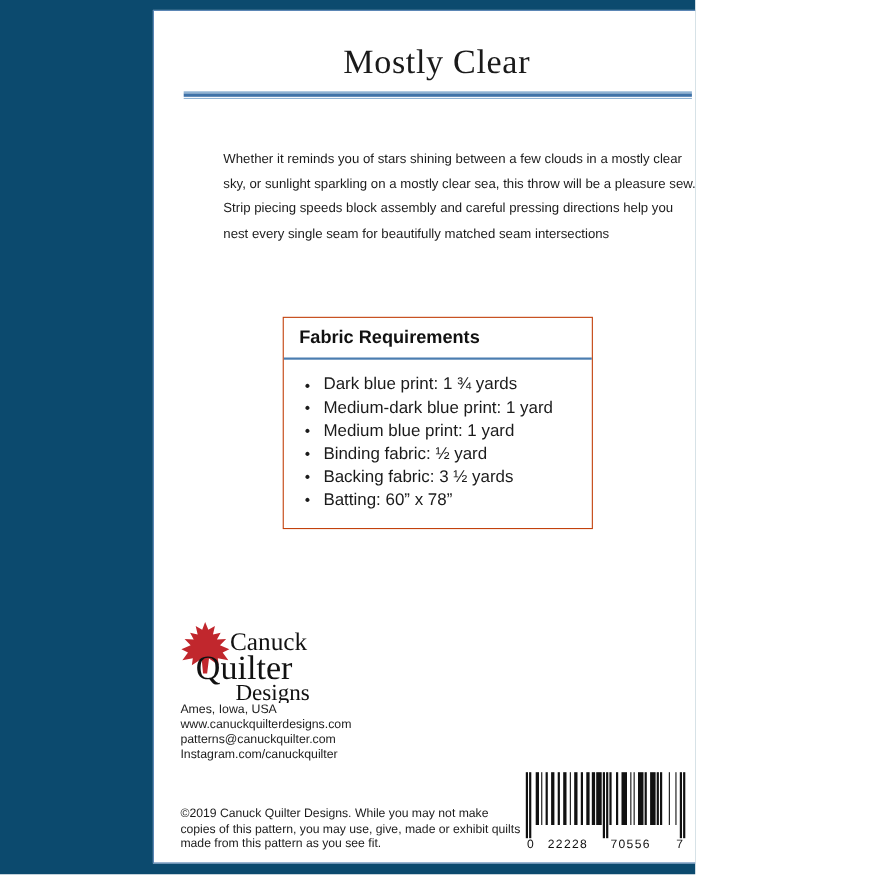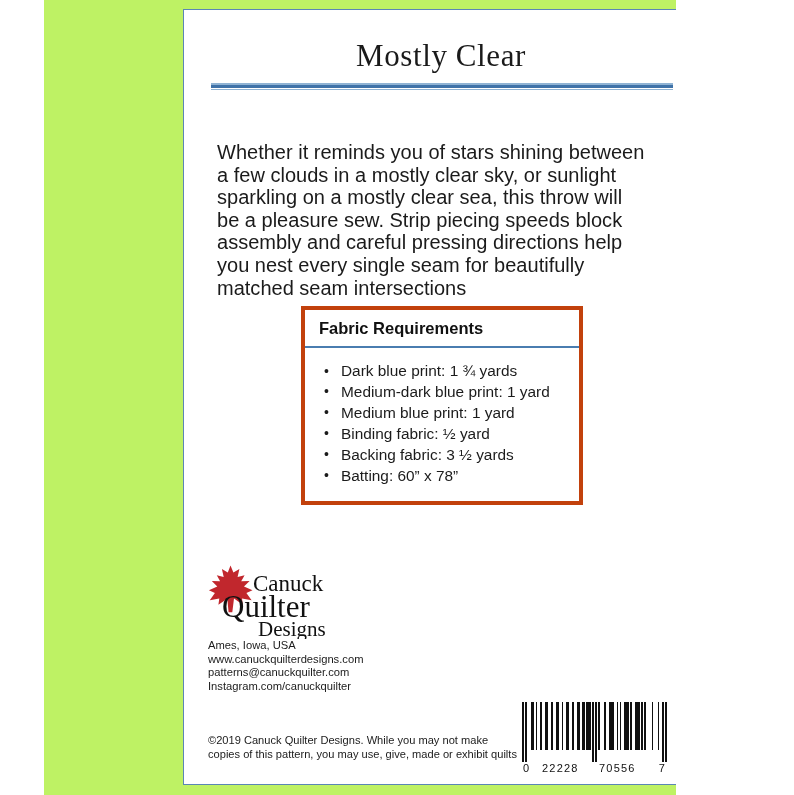--- a/index.html
+++ b/index.html
@@ -11,23 +11,22 @@
     width: 794px;
     height: 795px;
     font-family: "Liberation Sans", sans-serif;
     -webkit-font-smoothing: antialiased;
   }
 
   #page {
     position: relative;
     width: 632px;
     height: 795px;
-    background: #bef264;
+    background: #0c4a6e;
     overflow: hidden;
-    margin-left: 44px;
   }
 
   
   #sheet {
     position: absolute;
     left: 139px;
     top: 9px;
     width: 516px;
     height: 776px;
     border: 1.5px solid #5b86b5;
@@ -70,37 +69,37 @@
     left: 0;
     top: 2px;
     width: 100%;
     height: 3px;
     background: #3f72a8;
   }
 
   
   .intro {
     position: absolute;
-    left: 33px;
+    left: 63px;
     top: 111px;
     width: 432px;
-    font-size: 20px;
+    font-size: 12px;
     line-height: 22.6px;
     color: #1b1b1b;
     letter-spacing: 0.01px;
   }
 
   
   .fabric-box {
     position: absolute;
     left: 117px;
-    top: 296px;
+    top: 278px;
     width: 282px;
     box-sizing: border-box;
-    border: 4px solid #c2410c;
+    border: 1px solid #c2410c;
     background: #ffffff;
   }
   .fabric-head {
     padding: 9px 14px 8px 14px;
     font-size: 16.5px;
     font-weight: bold;
     color: #111111;
     border-bottom: 2.5px solid #4a7db0;
   }
   .fabric-list {
@@ -240,20 +239,21 @@
     <div class="contact">
       <div>Ames, Iowa, USA</div>
       <div>www.canuckquilterdesigns.com</div>
       <div>patterns@canuckquilter.com</div>
       <div>Instagram.com/canuckquilter</div>
     </div>
 
     <div class="copyright">
       <div>©2019 Canuck Quilter Designs.  While  you may not make</div>
       <div>copies of this pattern, you may use, give, made or exhibit  quilts</div>
+      <div>made from this pattern as  you see fit.</div>
     </div>
 
     <div class="barcode">
       <div class="barcode-bars" id="bars">
           <i style="left:0.00px;width:1.53px;height:60px;"></i>
           <i style="left:3.05px;width:1.53px;height:60px;"></i>
           <i style="left:9.16px;width:3.05px;height:48px;"></i>
           <i style="left:13.74px;width:1.53px;height:48px;"></i>
           <i style="left:18.32px;width:1.53px;height:48px;"></i>
           <i style="left:22.89px;width:3.05px;height:48px;"></i>

